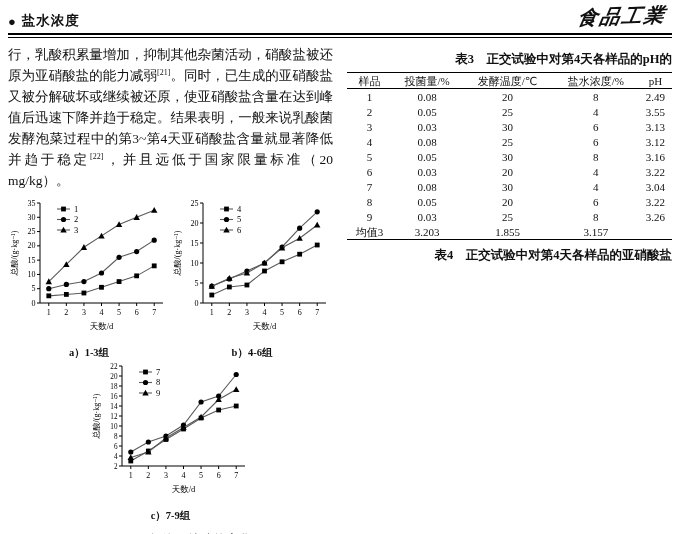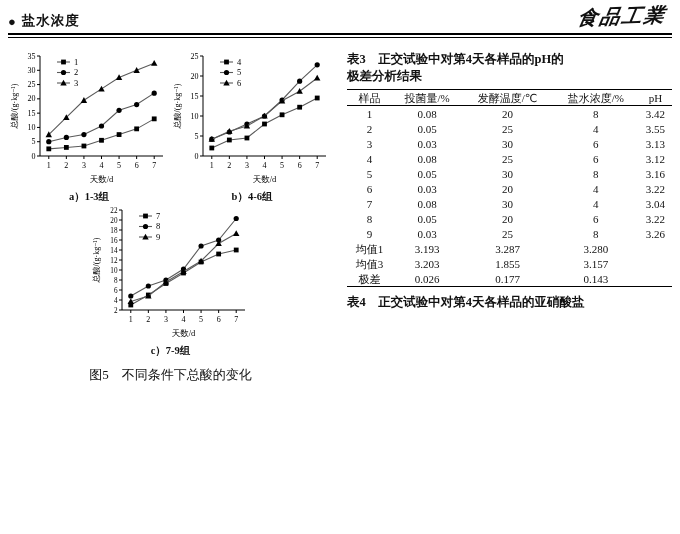--- a/index.html
+++ b/index.html
@@ -15,25 +15,25 @@
   .cols{display:flex;gap:14px;}
   .col{width:325px;}
   .para{font-size:13.5px;line-height:21px;text-align:justify;margin:0;text-justify:inter-ideograph;}
   .para.indent{text-indent:2em;}
   .para sup{font-size:8px;vertical-align:super;line-height:0;}
   
   .fig{margin-top:6px;}
   .chartrow{display:flex;justify-content:space-between;}
   .chartrow.center{justify-content:center;}
   .subfig{display:flex;flex-direction:column;align-items:center;margin:0;}
-  .subfig figcaption{font-size:10.5px;font-weight:bold;margin-top:0;}
+  .subfig figcaption{font-size:10.5px;font-weight:bold;margin-top:9px;}
   .fig-caption{text-align:center;font-weight:normal;font-size:13px;margin-top:8px;}
   svg text{font-family:"Liberation Serif","DejaVu Sans",serif;}
   
-  .tbl-title{text-align:left;font-weight:bold;font-size:12.5px;line-height:17px;margin:7px 0 4px 0;}
+  .tbl-title{text-align:right;font-weight:bold;font-size:12.5px;line-height:17px;margin:7px 0 4px 0;}
   table{width:100%;border-collapse:collapse;font-size:11px;}
   thead tr{border-top:1.6px solid #000;border-bottom:1.1px solid #000;}
   tbody tr:last-child{border-bottom:1.6px solid #000;}
   th,td{font-weight:normal;text-align:center;padding:0.5px 2px;height:14px;line-height:14px;white-space:nowrap;}
   th{font-size:11px;}
 </style>
 </head>
 <body>
 
 <div class="page">
@@ -43,20 +43,21 @@
       <span class="hdr-bullet">●</span>
       <span>盐水浓度</span>
     </div>
     <div class="logo">食品工業</div>
   </div>
   <div class="rule"></div>
 
   <div class="cols">
 
     <div class="col">
+      <p class="para">行，乳酸积累量增加，抑制其他杂菌活动，硝酸盐被还原为亚硝酸盐的能力减弱<sup>[21]</sup>。同时，已生成的亚硝酸盐又被分解破坏或继续被还原，使亚硝酸盐含量在达到峰值后迅速下降并趋于稳定。结果表明，一般来说乳酸菌发酵泡菜过程中的第3~第4天亚硝酸盐含量就显著降低并趋于稳定<sup>[22]</sup>，并且远低于国家限量标准（20 mg/kg）。</p>
 
       <div class="fig">
         <div class="chartrow">
           <figure class="subfig">
             <div><svg width="162" height="136">
                   <line x1="32" y1="6" x2="32" y2="106" stroke="#000" stroke-width="1"></line>
                   <line x1="32" y1="106" x2="155" y2="106" stroke="#000" stroke-width="1"></line>
                   <line x1="29" y1="106" x2="32" y2="106" stroke="#000" stroke-width="1"></line>
                   <text x="27.5" y="108.6" font-size="8" text-anchor="end" fill="#000">0</text>
                   <line x1="29" y1="91.71428571428572" x2="32" y2="91.71428571428572" stroke="#000" stroke-width="1"></line>
@@ -275,40 +276,39 @@
           </figure>
         </div>
         <div class="fig-caption">图5　不同条件下总酸的变化</div>
       </div>
     </div>
 
     <div class="col">
 
       <div class="tbl-title">
         <div>表3　正交试验中对第4天各样品的pH的</div>
-        <div>极差分析结果</div>
       </div>
 
       <table>
         <thead>
             <tr>
               <th>样品</th>
               <th>投菌量/%</th>
               <th>发酵温度/℃</th>
               <th>盐水浓度/%</th>
               <th>pH</th>
             </tr>
           </thead>
         <tbody>
             <tr>
               <td>1</td>
               <td>0.08</td>
               <td>20</td>
               <td>8</td>
-              <td>3.42</td>
+              <td>2.49</td>
             </tr>
             <tr>
               <td>2</td>
               <td>0.05</td>
               <td>25</td>
               <td>4</td>
               <td>3.55</td>
             </tr>
             <tr>
               <td>3</td>
@@ -353,40 +353,26 @@
               <td>3.22</td>
             </tr>
             <tr>
               <td>9</td>
               <td>0.03</td>
               <td>25</td>
               <td>8</td>
               <td>3.26</td>
             </tr>
             <tr>
-              <td>均值1</td>
-              <td>3.193</td>
-              <td>3.287</td>
-              <td>3.280</td>
-              <td></td>
-            </tr>
-            <tr>
               <td>均值3</td>
               <td>3.203</td>
               <td>1.855</td>
               <td>3.157</td>
               <td></td>
             </tr>
-            <tr>
-              <td>极差</td>
-              <td>0.026</td>
-              <td>0.177</td>
-              <td>0.143</td>
-              <td></td>
-            </tr>
           </tbody>
       </table>
 
 
       <div class="tbl-title">
         <div>表4　正交试验中对第4天各样品的亚硝酸盐</div>
 
       </div>
     </div>
   </div>

